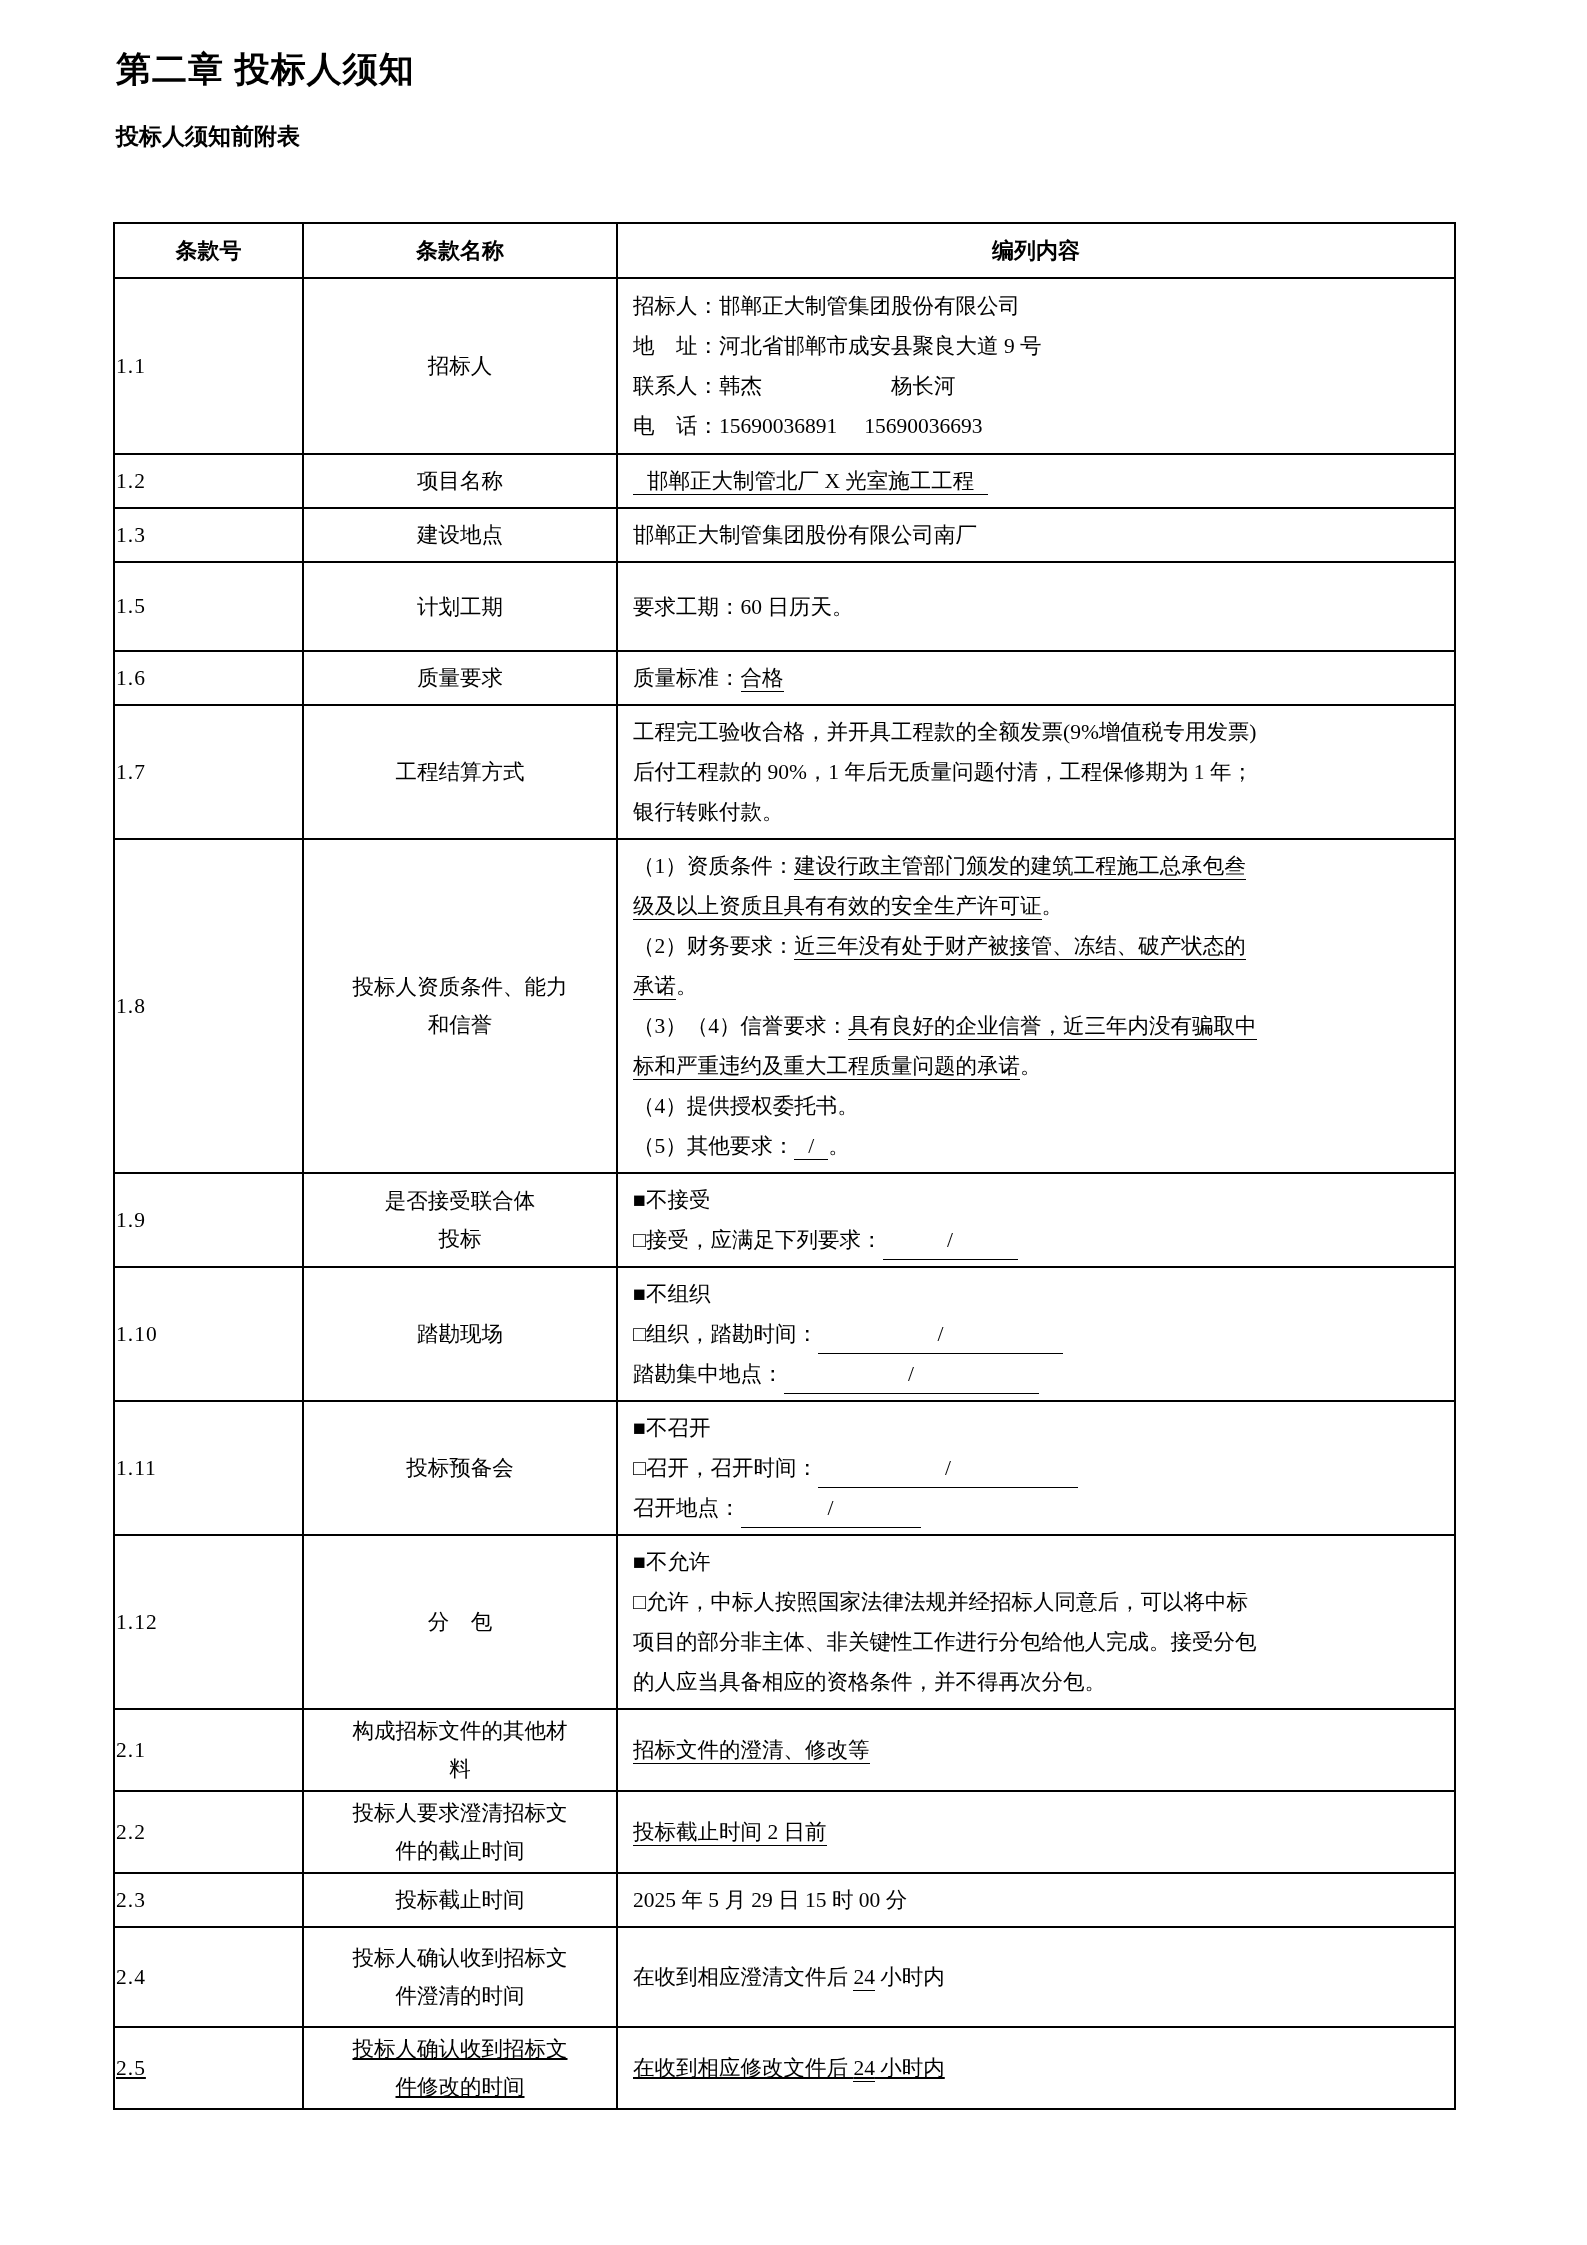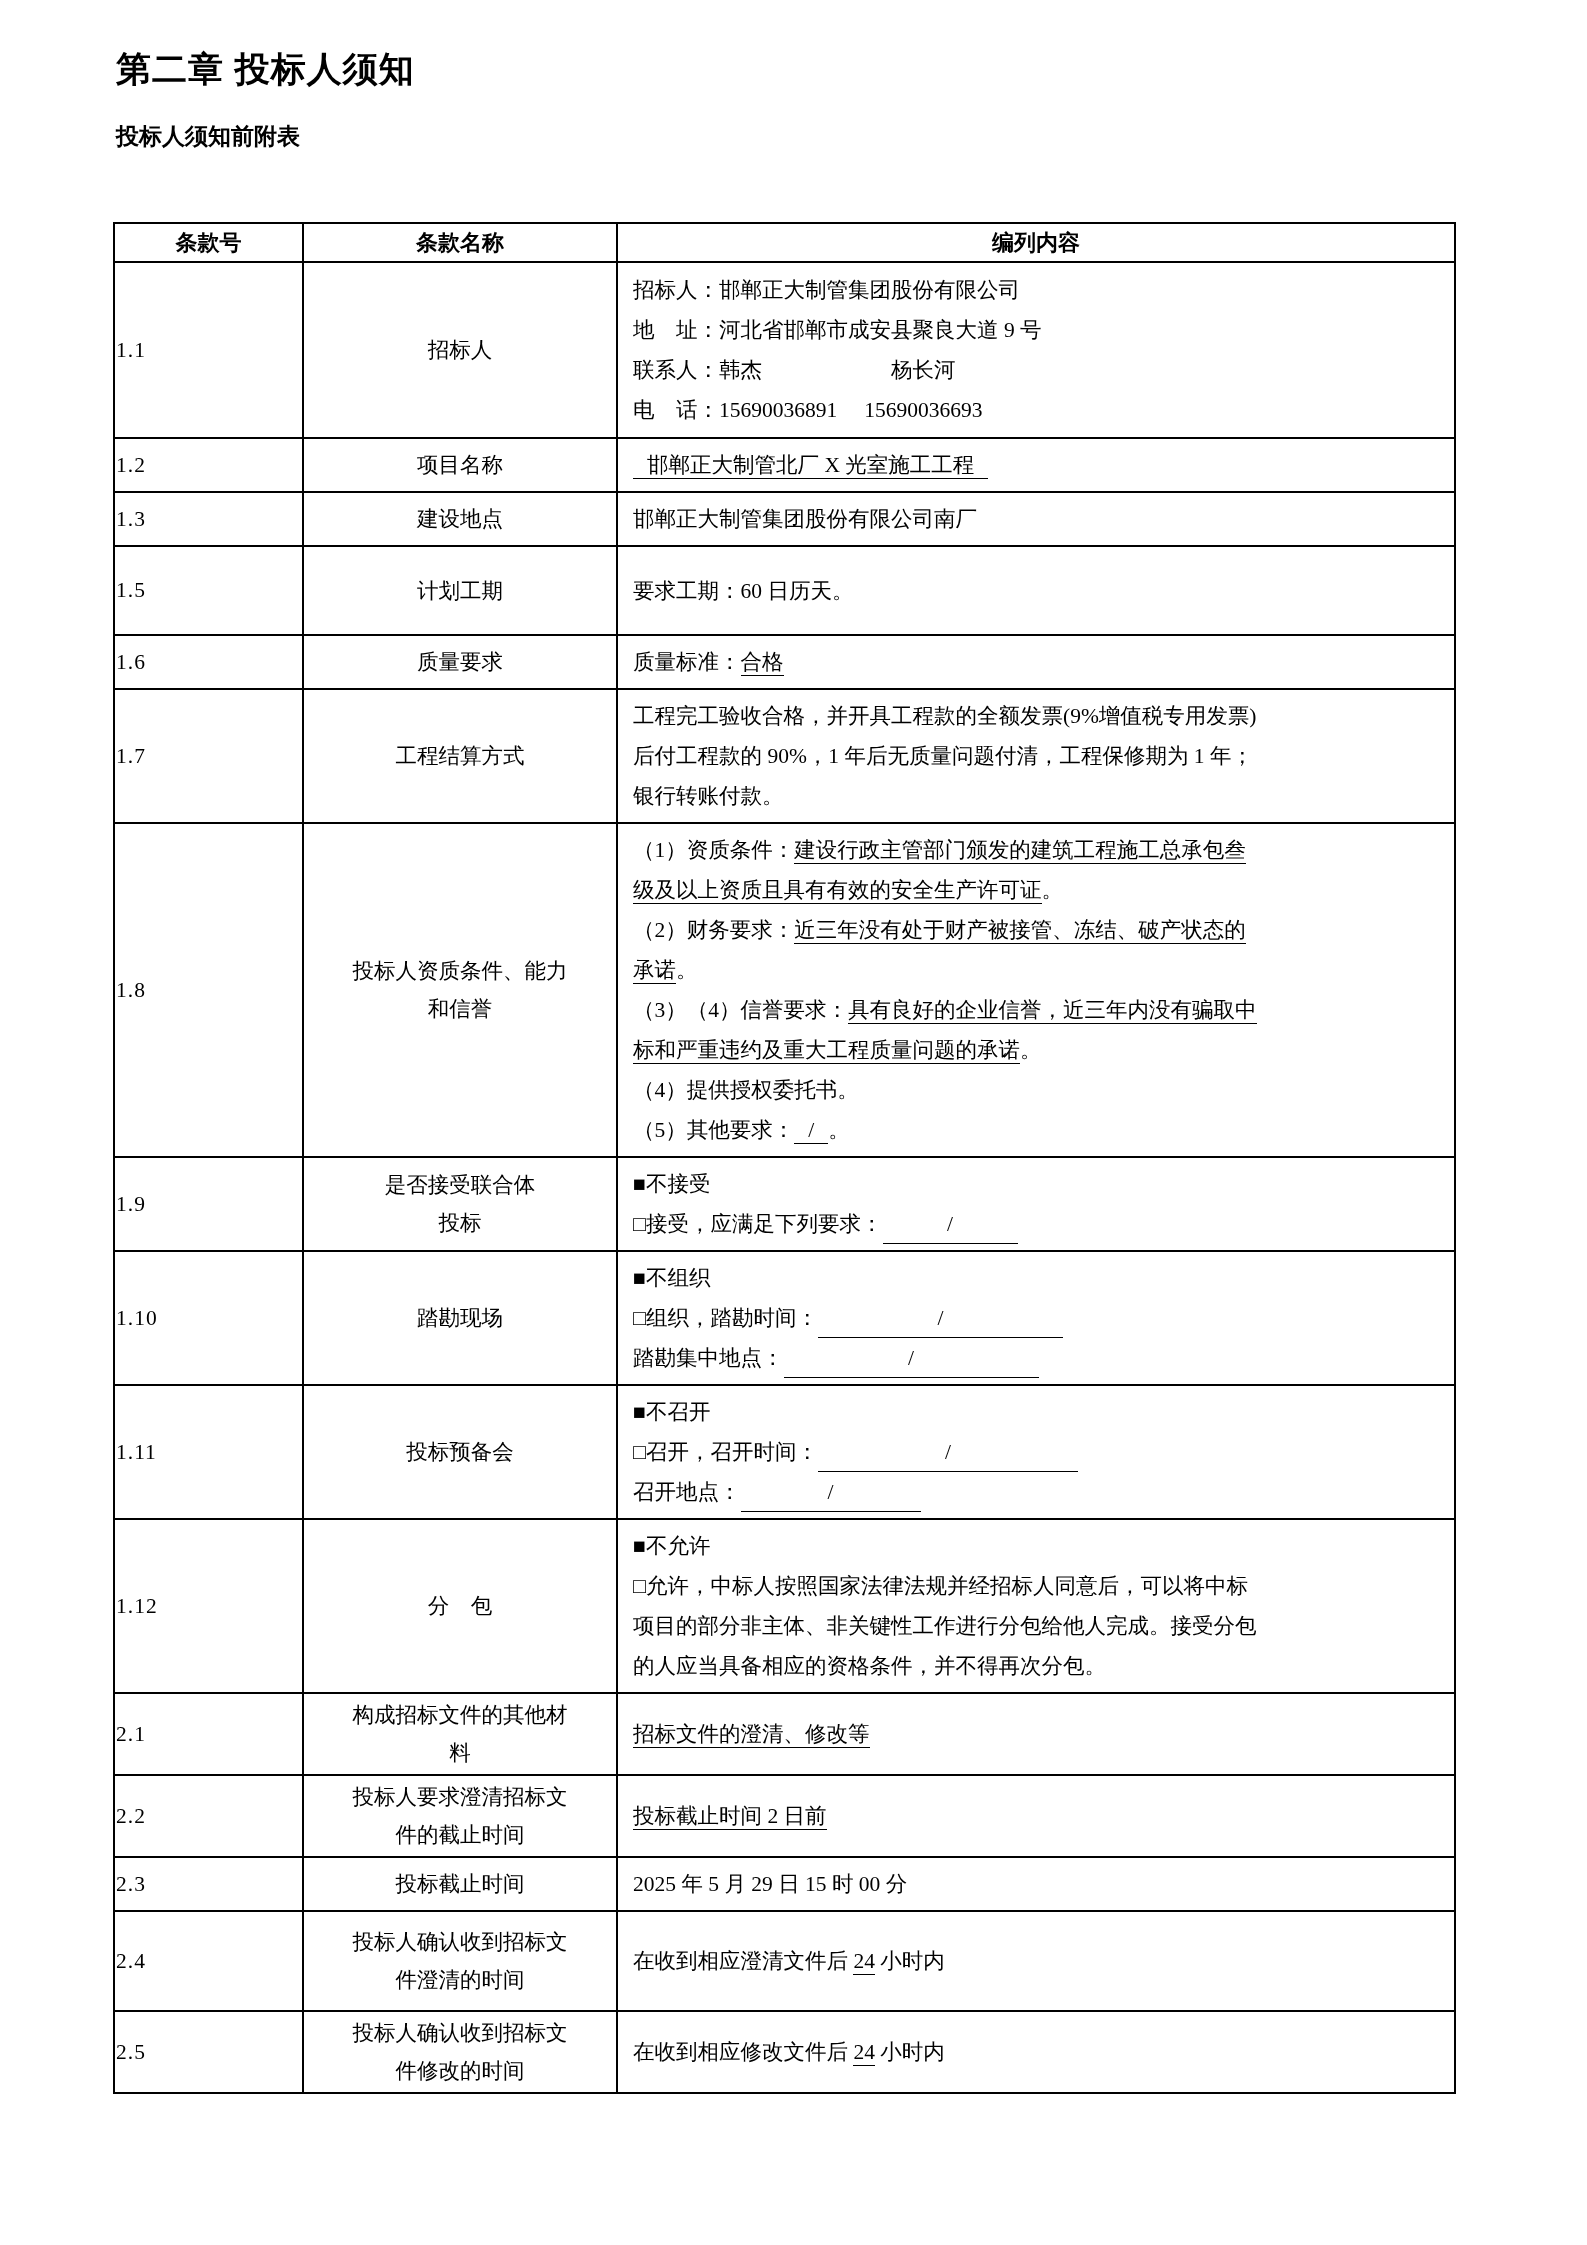--- a/index.html
+++ b/index.html
@@ -48,21 +48,21 @@
 <div class="page-title">第二章 投标人须知</div>
 <div class="table-caption">投标人须知前附表</div>
 
 <table class="notice">
   <colgroup>
     <col style="width:189px">
     <col style="width:314px">
     <col style="width:838px">
   </colgroup>
   <thead>
-    <tr id="hdr-row" style="height: 39px;">
+    <tr id="hdr-row" style="height: 55px;">
       <th>条款号</th>
       <th>条款名称</th>
       <th>编列内容</th>
     </tr>
   </thead>
   <tbody id="tbody">
       <tr style="height: 176px;">
         <td class="c-no">1.1</td>
         <td class="c-name">
           <div class="nline">招标人</div>
@@ -215,21 +215,21 @@
       <tr style="height: 100px;">
         <td class="c-no">2.4</td>
         <td class="c-name">
           <div class="nline">投标人确认收到招标文</div>
           <div class="nline">件澄清的时间</div>
         </td>
         <td class="c-content">
           <div class="line"><span>在收到相应澄清文件后 </span><span class="u">24</span><span> 小时内</span></div>
         </td>
       </tr>
-      <tr style="height: 65px;">
+      <tr style="height: 65px; text-decoration: underline;">
         <td class="c-no">2.5</td>
         <td class="c-name">
           <div class="nline">投标人确认收到招标文</div>
           <div class="nline">件修改的时间</div>
         </td>
         <td class="c-content">
           <div class="line"><span>在收到相应修改文件后 </span><span class="u">24</span><span> 小时内</span></div>
         </td>
       </tr>
     </tbody>

